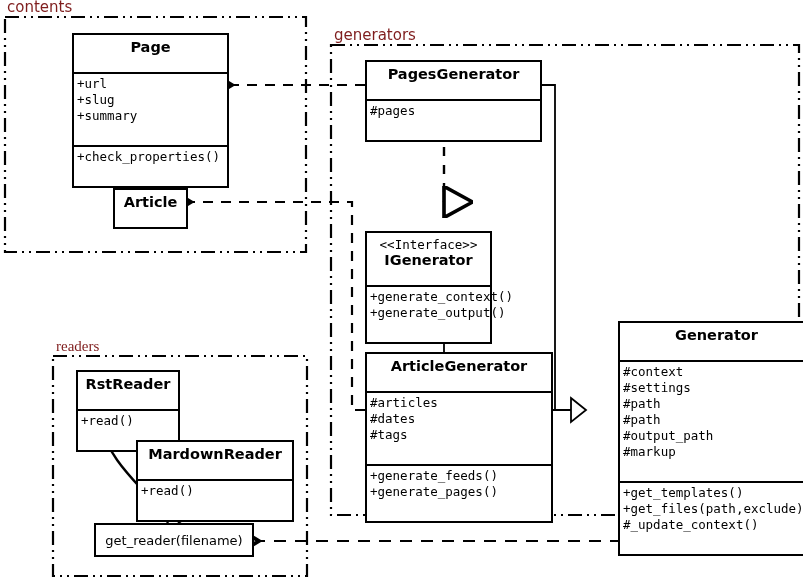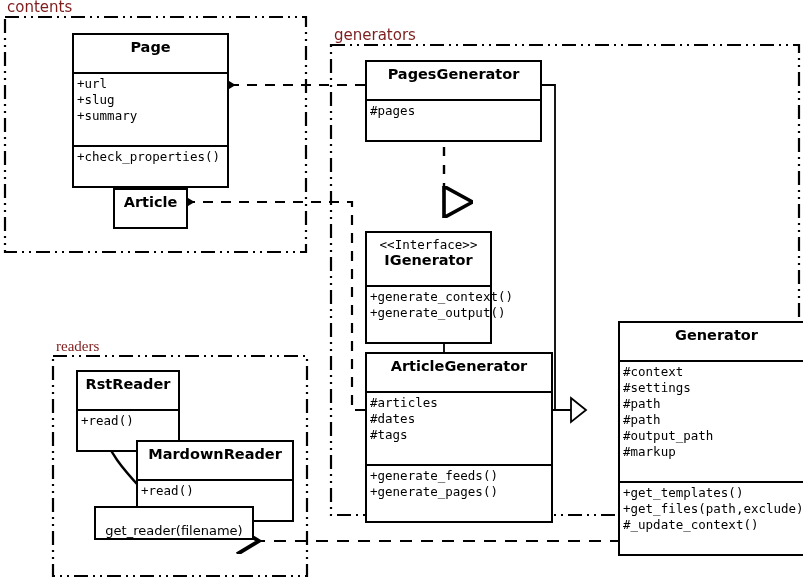--- a/index.html
+++ b/index.html
@@ -171,17 +171,17 @@
     </div>
   </div>
 
   <div class="uml" style="left:136px;top:428px;width:158px;margin-top:12px;">
     <div class="title">MardownReader</div>
     <div class="compartment sep">
       <div class="member">+read()</div>
     </div>
   </div>
 
-  <div class="plainbox" style="left:94px;top:506px;width:160px;height:34px;align-items:flex-end;">
+  <div class="plainbox" style="left:94px;top:523px;width:160px;height:34px;">
     <span>get_reader(filename)</span>
   </div>
 
 </div>
 
 </body></html>

